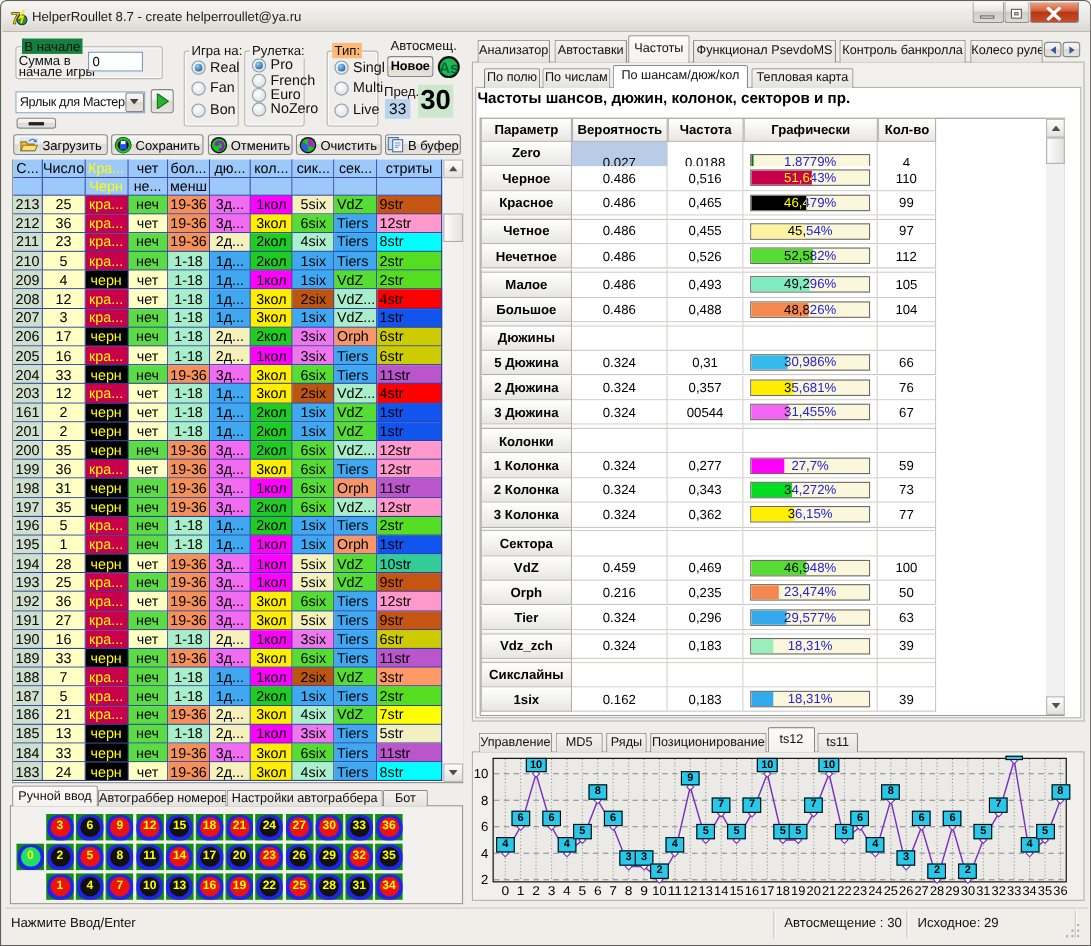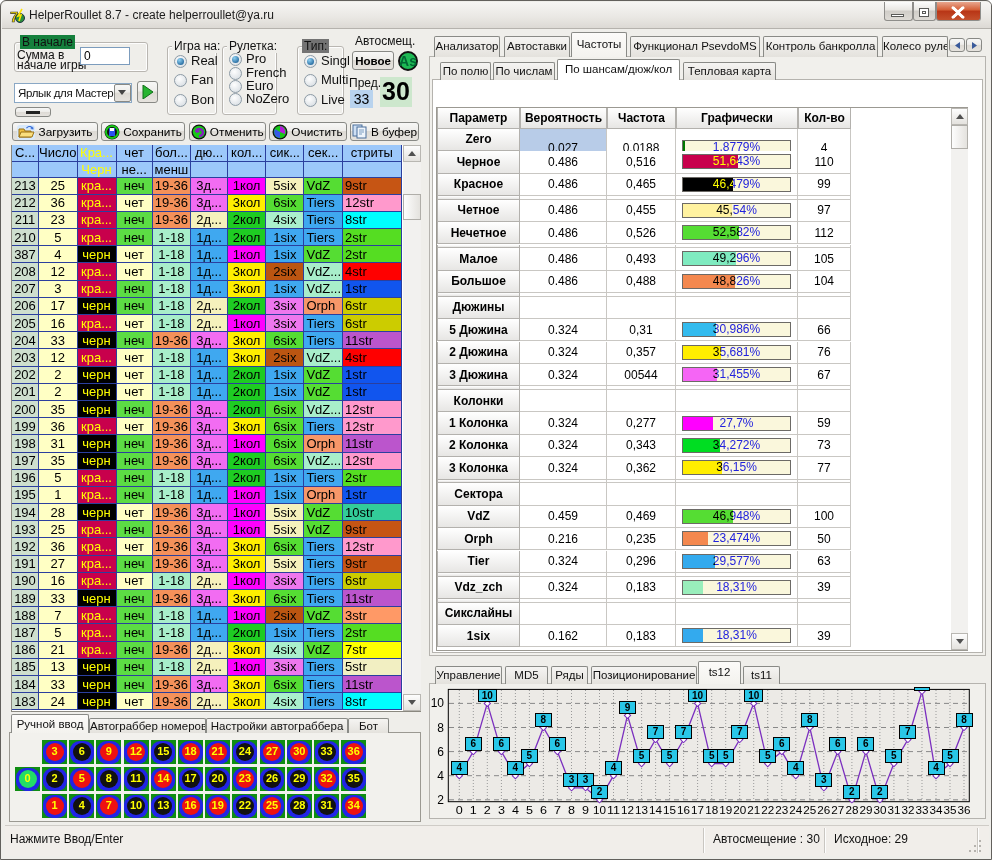--- a/index.html
+++ b/index.html
@@ -149,21 +149,21 @@
 <div class="lbl" style="left:226px;top:38px;background:#efeeea;padding:0 2px;z-index:2">Рулетка:</div>
 <div class="radio on" style="left:228px;top:52px"></div>
 <div class="rlab" style="left:245px;top:50px">Pro</div>
 <div class="radio" style="left:228px;top:65.5px"></div>
 <div class="rlab" style="left:245px;top:63.5px">French</div>
 <div class="radio" style="left:228px;top:78.5px"></div>
 <div class="rlab" style="left:245px;top:76.5px">Euro</div>
 <div class="radio" style="left:228px;top:92px"></div>
 <div class="rlab" style="left:245px;top:90px">NoZero</div>
 <div class="gbox" style="left:296px;top:45px;width:47px;height:69px"></div>
-<div class="lbl" style="left:301px;top:38px;background:#737373;padding:0 2px;z-index:2">Тип:</div>
+<div class="lbl" style="left:301px;top:38px;background:#fdba74;padding:0 2px;z-index:2">Тип:</div>
 <div class="radio on" style="left:303px;top:53.5px"></div>
 <div class="rlab" style="left:320px;top:51.5px">Singl</div>
 <div class="radio" style="left:303px;top:73px"></div>
 <div class="rlab" style="left:320px;top:71px">Multi</div>
 <div class="radio" style="left:303px;top:93px"></div>
 <div class="rlab" style="left:320px;top:91px">Live</div>
 <div class="lbl" style="left:354px;top:33px">Автосмещ.</div>
 <div class="btn" style="left:351px;top:50px;width:42px;height:19px;font-weight:bold;font-size:11.5px">Новое</div>
 <div style="position:absolute;left:397px;top:50px;width:20px;height:20px;border-radius:50%;background:#1db954;border:2px solid #111;display:flex;align-items:center;justify-content:center;font-size:14px;font-weight:bold;color:#063">As</div>
 <div class="lbl" style="left:348px;top:75px">Пред.</div>
@@ -280,21 +280,21 @@
 <div class="lc cred" style="width:39px">кра...</div>
 <div class="lc cgrn" style="width:36.25px">неч</div>
 <div class="lc caqu" style="width:38.25px">1-18</div>
 <div class="lc cblu" style="width:37px">1д...</div>
 <div class="lc cgr2" style="width:38.3px">2кол</div>
 <div class="lc cblu" style="width:38.1px">1six</div>
 <div class="lc cblu la" style="width:38.7px">Tiers</div>
 <div class="lc s2 la" style="width:58.5px">2str</div>
 </div>
 <div class="lrow" style="height:17.2px">
-<div class="lc cidx" style="width:27px">387</div>
+<div class="lc cidx" style="width:27px">209</div>
 <div class="lc ccr" style="width:38.5px">4</div>
 <div class="lc cblk" style="width:39px">черн</div>
 <div class="lc ccr" style="width:36.25px">чет</div>
 <div class="lc caqu" style="width:38.25px">1-18</div>
 <div class="lc cblu" style="width:37px">1д...</div>
 <div class="lc cfm" style="width:38.3px">1кол</div>
 <div class="lc cblu" style="width:38.1px">1six</div>
 <div class="lc cgr3 la" style="width:38.7px">VdZ</div>
 <div class="lc s2 la" style="width:58.5px">2str</div>
 </div>
@@ -364,21 +364,21 @@
 <div class="lc cred" style="width:39px">кра...</div>
 <div class="lc ccr" style="width:36.25px">чет</div>
 <div class="lc caqu" style="width:38.25px">1-18</div>
 <div class="lc cblu" style="width:37px">1д...</div>
 <div class="lc cyel" style="width:38.3px">3кол</div>
 <div class="lc cbrn" style="width:38.1px">2six</div>
 <div class="lc caqu la" style="width:38.7px">VdZ...</div>
 <div class="lc s4 la" style="width:58.5px">4str</div>
 </div>
 <div class="lrow" style="height:17.2px">
-<div class="lc cidx" style="width:27px">202</div>
+<div class="lc cidx" style="width:27px">161</div>
 <div class="lc ccr" style="width:38.5px">2</div>
 <div class="lc cblk" style="width:39px">черн</div>
 <div class="lc ccr" style="width:36.25px">чет</div>
 <div class="lc caqu" style="width:38.25px">1-18</div>
 <div class="lc cblu" style="width:37px">1д...</div>
 <div class="lc cgr2" style="width:38.3px">2кол</div>
 <div class="lc cblu" style="width:38.1px">1six</div>
 <div class="lc cgr3 la" style="width:38.7px">VdZ</div>
 <div class="lc s1 la" style="width:58.5px">1str</div>
 </div>
@@ -828,20 +828,21 @@
 <div class="btn" style="left:965px;top:37px;width:16px;height:14px">
       <svg width="5" height="7">
         <path d="M0 0 L5 3.5 L0 7 Z" fill="#3a5a9a"></path>
       </svg>
     </div>
 <div style="position:absolute;left:431px;top:78px;width:551px;height:574px;border:1px solid #b5b3ae;background:#fff"></div>
 <div class="tab" style="left:439px;top:61px;width:51px;height:18px;line-height:16px;font-size:11.5px">По полю</div>
 <div class="tab" style="left:492px;top:61px;width:62px;height:18px;line-height:16px;font-size:11.5px">По числам</div>
 <div class="tab sel" style="left:556px;top:58px;width:123px;height:21px;line-height:19px;background:#fff;font-size:11.5px">По шансам/дюж/кол</div>
 <div class="tab" style="left:682px;top:61px;width:93px;height:18px;line-height:16px;font-size:11.5px">Тепловая карта</div>
+<div style="position:absolute;left:433px;top:81px;font-size:13.8px;font-weight:bold;color:#000">Частоты шансов, дюжин, колонок, секторов и пр.</div>
 <div style="position:absolute;left:435px;top:106px;width:532px;height:544px;border:1px solid #9b9992;background:#fff;overflow:hidden" class="rg">
 <div class="rrow" style="top:0px;height:20.8px;width:531px">
 <div class="pc" style="width:83px;height:20.8px">Параметр</div>
 <div class="pc" style="width:87px;height:20.8px">Вероятность</div>
 <div class="pc" style="width:69px;height:20.8px">Частота</div>
 <div class="pc" style="width:122px;height:20.8px">Графически</div>
 <div class="pc" style="width:53px;height:20.8px">Кол-во</div>
 </div>
 <div class="rrow" style="top:20.8px;height:39px;width:531px">
 <div class="pc" style="width:83px;height:22.4px">Zero</div>

